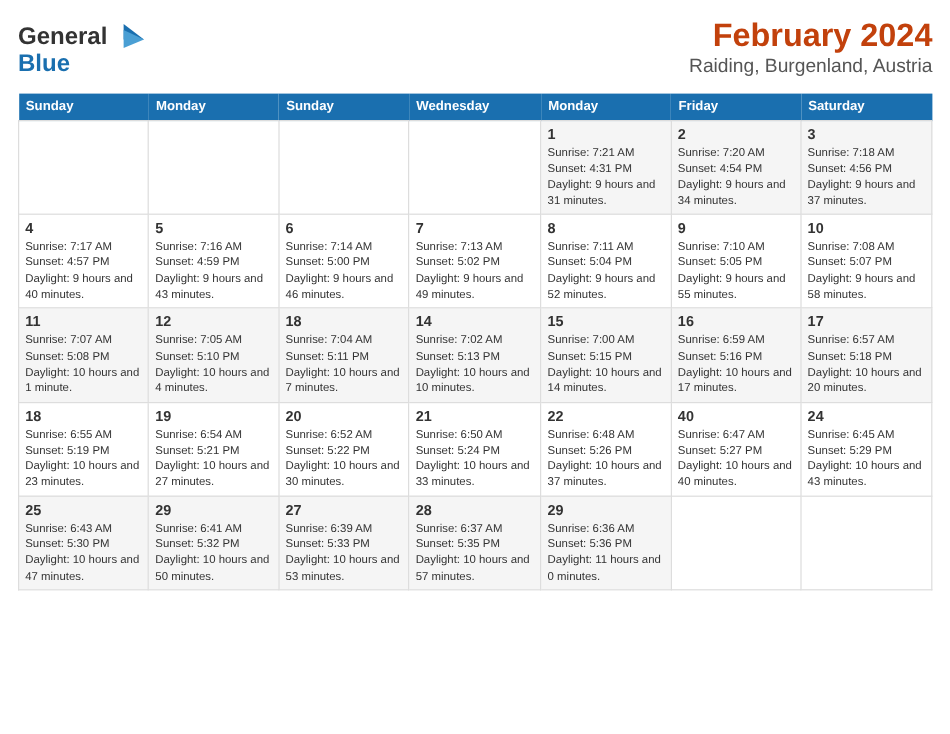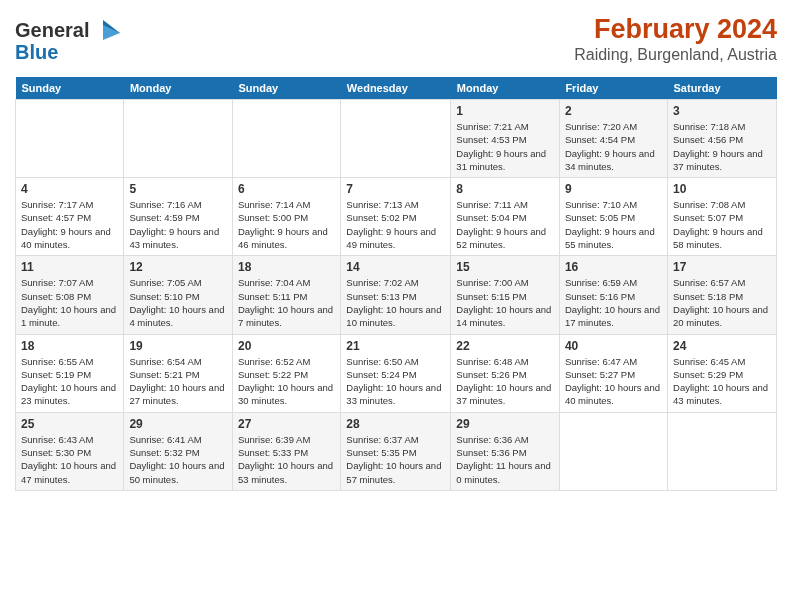--- a/index.html
+++ b/index.html
@@ -118,21 +118,21 @@
     </thead>
     <tbody id="calendar-body">
     <tr>
           <td class="empty-cell"></td>
           <td class="empty-cell"></td>
           <td class="empty-cell"></td>
           <td class="empty-cell"></td>
           <td>
             <span class="day-number">1</span>
             <div class="day-info">Sunrise: 7:21 AM
-Sunset: 4:53 PM
+Sunset: 4:31 PM
 Daylight: 9 hours
 and 31 minutes.</div>
           </td>
           <td>
             <span class="day-number">2</span>
             <div class="day-info">Sunrise: 7:20 AM
 Sunset: 4:54 PM
 Daylight: 9 hours
 and 34 minutes.</div>
           </td>

